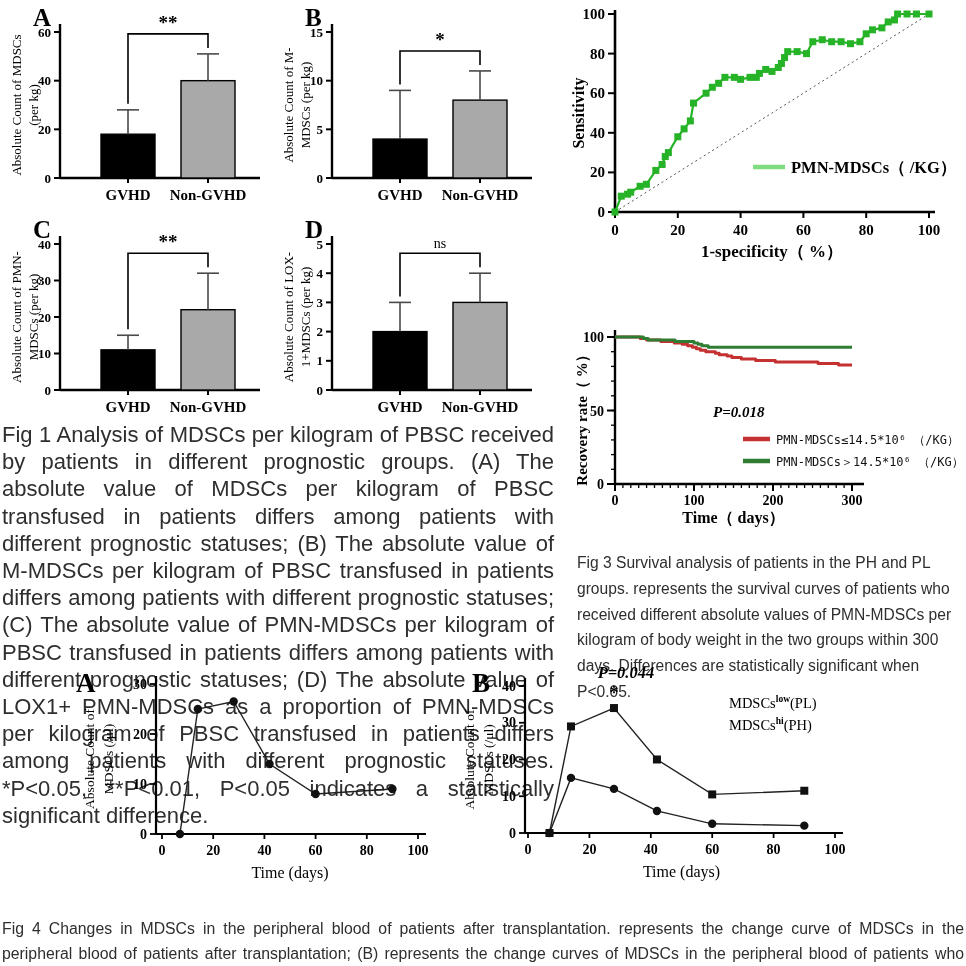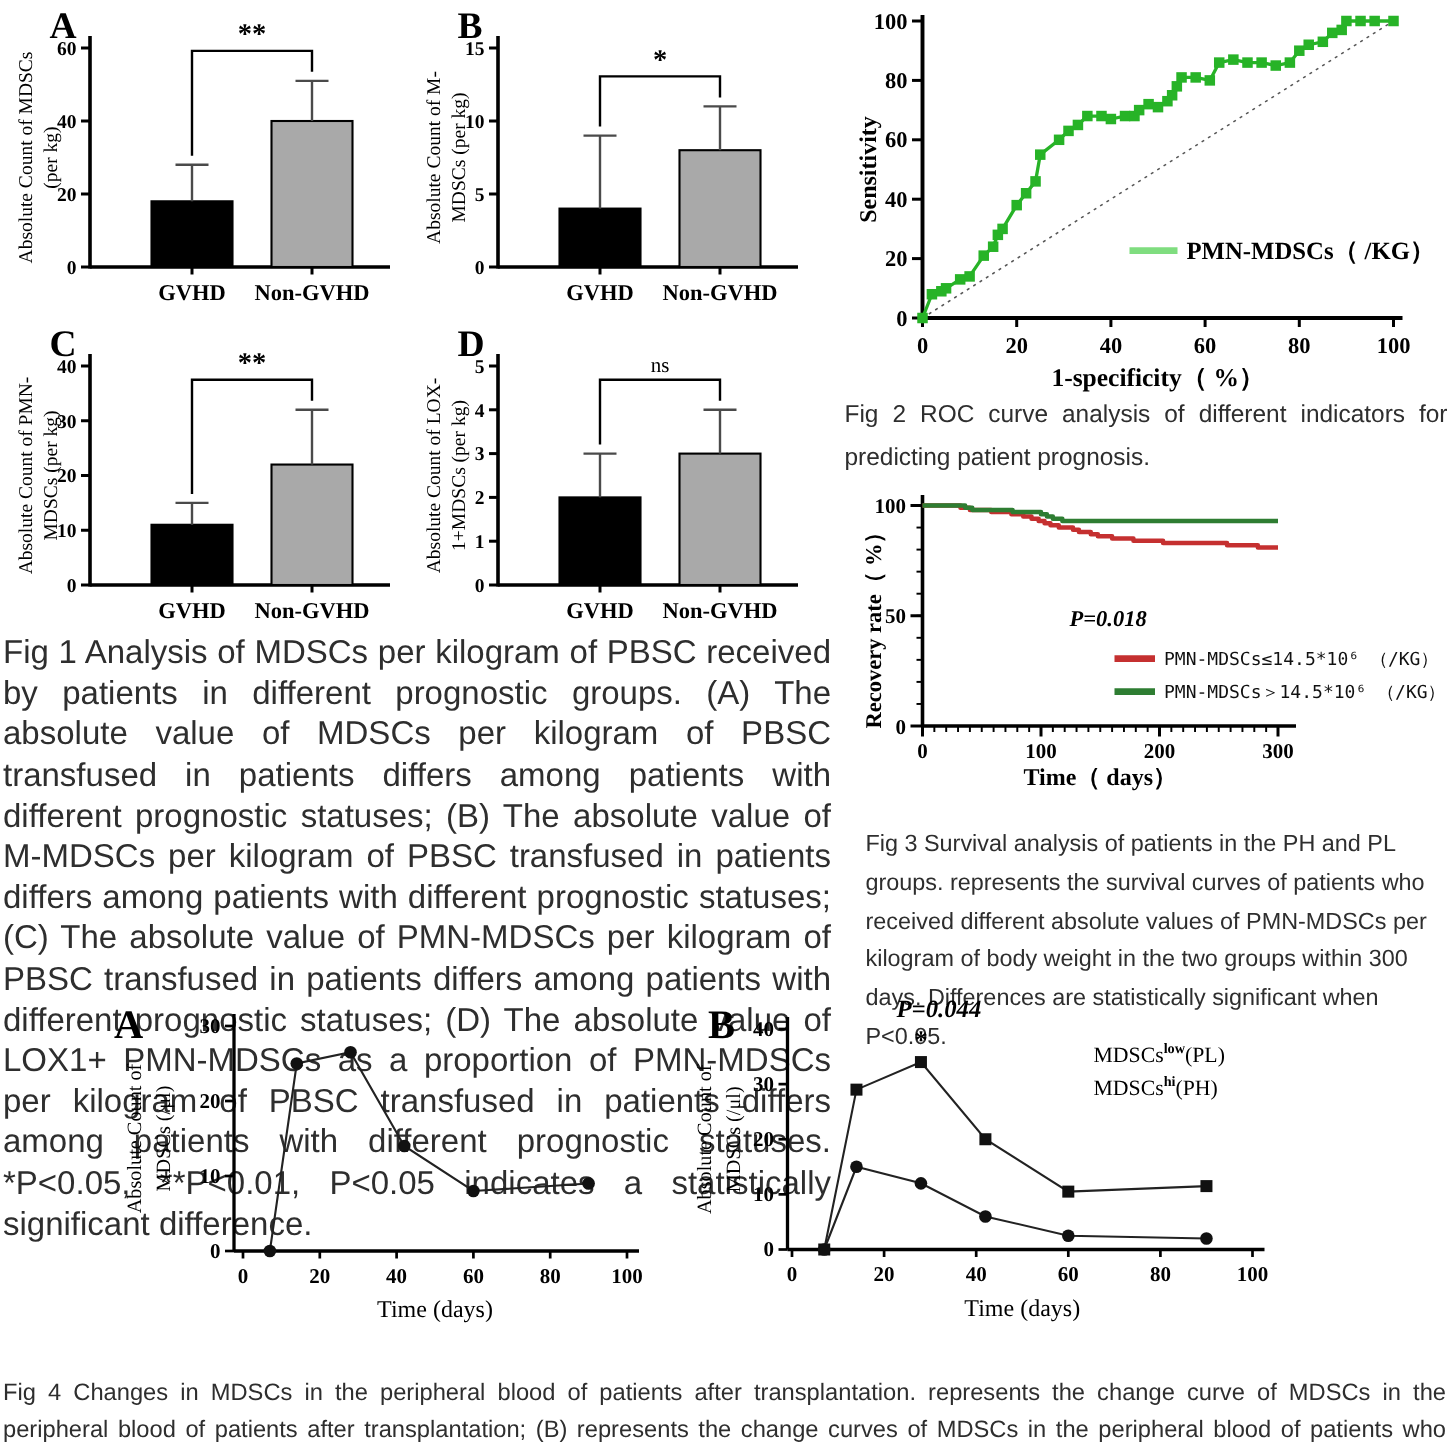--- a/index.html
+++ b/index.html
@@ -210,21 +210,20 @@
       <rect x="305.4" y="24.359999999999985" width="7" height="7" fill="#27b327"></rect>
       <rect x="311.68" y="18.420000000000016" width="7" height="7" fill="#27b327"></rect>
       <rect x="317.96" y="16.439999999999998" width="7" height="7" fill="#27b327"></rect>
       <rect x="321.1" y="10.5" width="7" height="7" fill="#27b327"></rect>
       <rect x="330.52000000000004" y="10.5" width="7" height="7" fill="#27b327"></rect>
       <rect x="339.94" y="10.5" width="7" height="7" fill="#27b327"></rect>
       <rect x="352.5" y="10.5" width="7" height="7" fill="#27b327"></rect>
       <line x1="180" y1="167" x2="212" y2="167" stroke="#7fdd7f" stroke-width="4.5"></line>
       <text x="218" y="172.5" font-family="&quot;Liberation Serif&quot;,&quot;DejaVu Serif&quot;,serif" font-size="16.5" font-weight="bold" text-anchor="start" fill="#000">PMN-MDSCs（ /KG）</text>
     </svg>
-  <p class="caption cap2">Fig 2 ROC curve analysis of different indicators for predicting patient prognosis.</p>
 
   <svg style="left:575px;top:320px" width="391" height="228">
       <line x1="40" y1="164" x2="40" y2="10" stroke="#000" stroke-width="2.4"></line>
       <line x1="40" y1="164" x2="289" y2="164" stroke="#000" stroke-width="2.4"></line>
       <line x1="47.9" y1="164" x2="47.9" y2="168" stroke="#000" stroke-width="1.3"></line>
       <line x1="55.8" y1="164" x2="55.8" y2="168" stroke="#000" stroke-width="1.3"></line>
       <line x1="63.7" y1="164" x2="63.7" y2="168" stroke="#000" stroke-width="1.3"></line>
       <line x1="71.6" y1="164" x2="71.6" y2="168" stroke="#000" stroke-width="1.3"></line>
       <line x1="79.5" y1="164" x2="79.5" y2="168" stroke="#000" stroke-width="1.3"></line>
       <line x1="87.4" y1="164" x2="87.4" y2="168" stroke="#000" stroke-width="1.3"></line>

